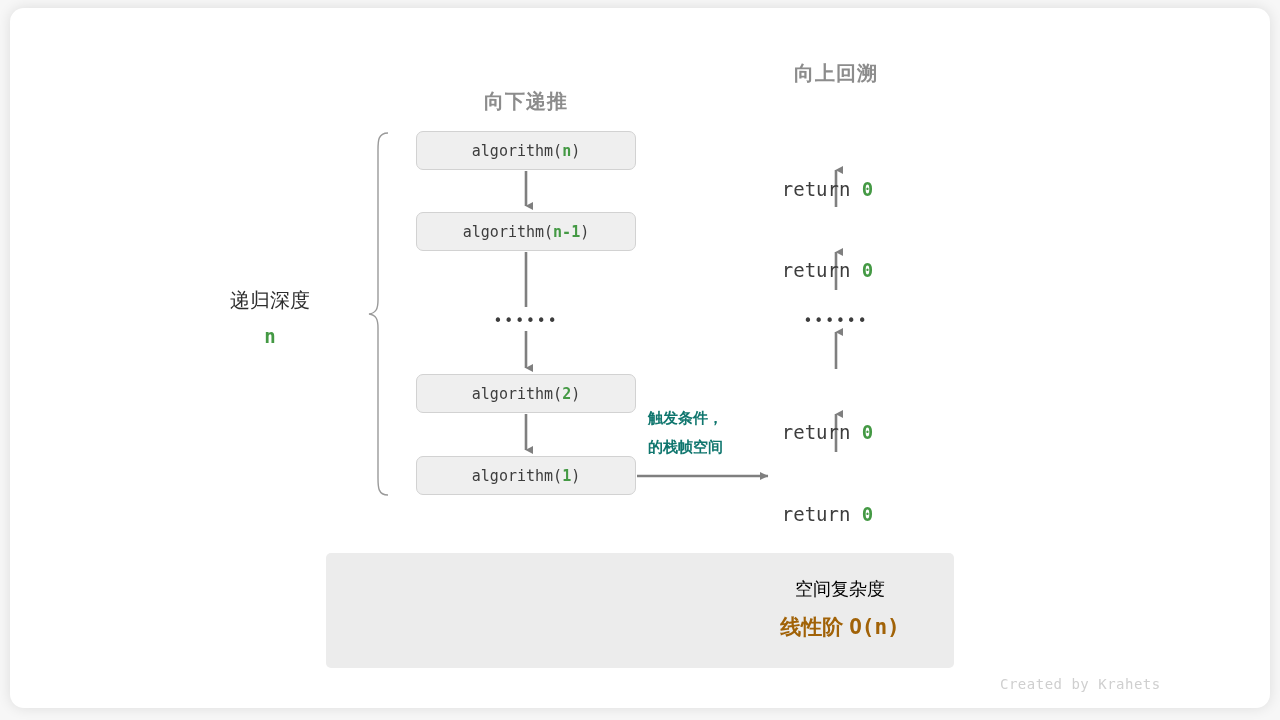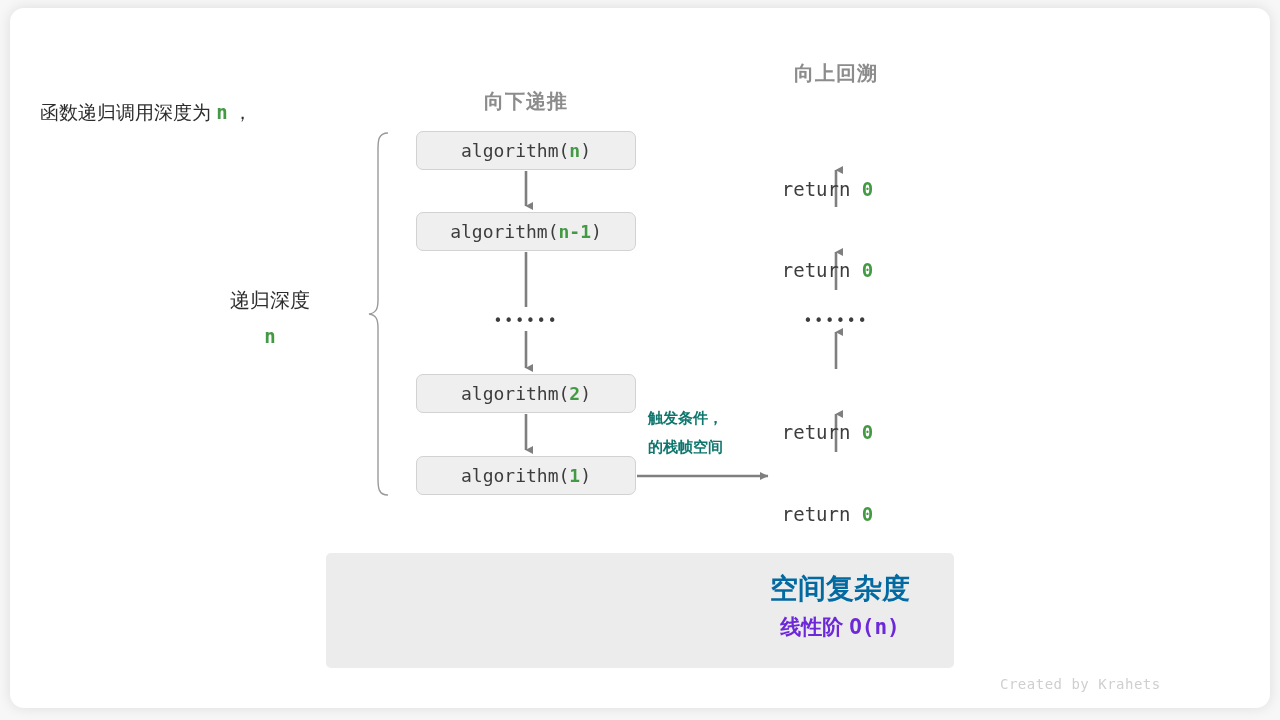--- a/index.html
+++ b/index.html
@@ -54,21 +54,21 @@
     width: 220px;
     height: 39px;
     box-sizing: border-box;
     background: #efefef;
     border: 1px solid #d2d2d2;
     border-radius: 7px;
     display: flex;
     align-items: center;
     justify-content: center;
     font-family: "DejaVu Sans Mono", monospace;
-    font-size: 18px;
+    font-size: 15px;
     color: #3d3d3d;
     white-space: pre;
   }
   .callbox .arg { color: #449944; font-weight: bold; }
 
   #box-n   { top: 131px; }
   #box-n1  { top: 212px; }
   #box-2   { top: 374px; }
   #box-1   { top: 456px; }
 
@@ -171,30 +171,30 @@
   #summary-result {
     position: absolute;
     left: 744px;
     top: 570px;
     width: 192px;
     text-align: center;
     line-height: 38px;
   }
   #summary-title {
     font-family: "Liberation Sans", sans-serif;
-    font-size: 28px;
-    font-weight: bold;
-    color: #0369a1;
+    font-size: 18px;
+    font-weight: normal;
+    color: #000000;
     display: block;
   }
   #summary-value {
     font-family: "Liberation Sans", sans-serif;
     font-size: 21px;
     font-weight: bold;
-    color: #6d28d9;
+    color: #a16207;
     display: block;
     white-space: pre;
   }
   #summary-value .mono { font-family: "DejaVu Sans Mono", monospace; }
 
   
   #credit {
     position: absolute;
     left: 1000px;
     top: 676px;
@@ -295,21 +295,20 @@
     <span class="depth-n">n</span>
   </div>
 
   <div id="trigger-note">
     <div>触发条件，</div>
     <div>的栈帧空间</div>
   </div>
 
   <div id="summary"></div>
   <div id="summary-text">
-    <div><span>函数递归调用深度为 </span><span class="g">n</span><span> ，</span></div>
   </div>
 
   <div id="summary-result">
     <span id="summary-title">空间复杂度</span>
     <span id="summary-value"><span>线性阶 </span><span class="mono">O(n)</span></span>
   </div>
 
   <div id="credit">Created by Krahets</div>
 </div>
 

